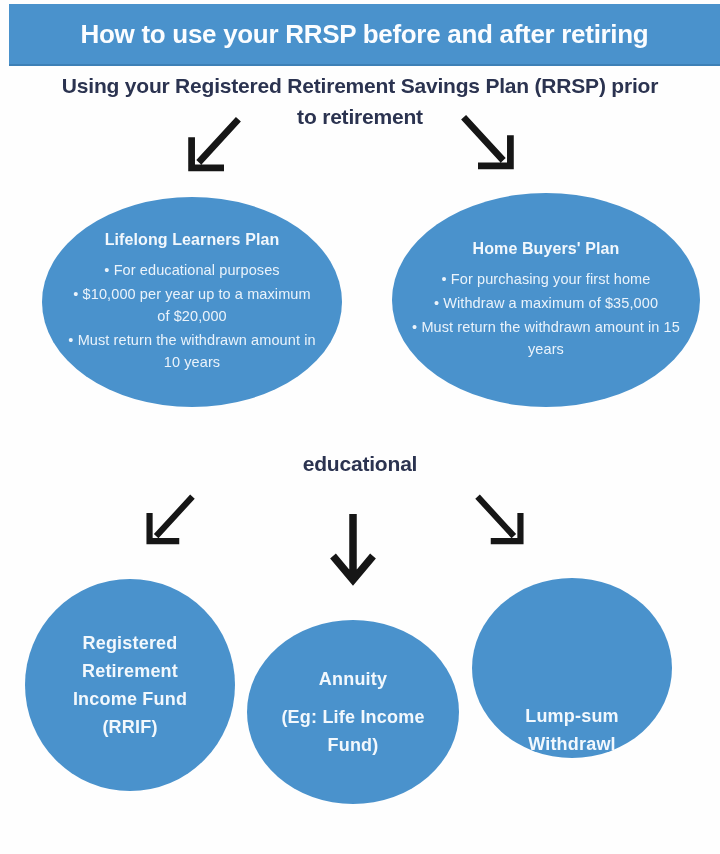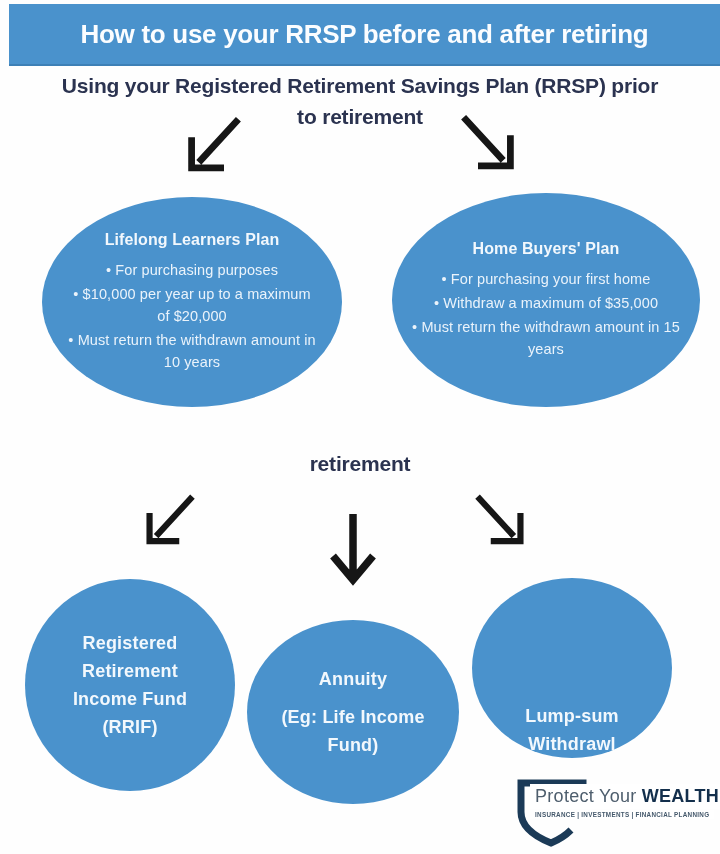--- a/index.html
+++ b/index.html
@@ -146,34 +146,34 @@
       </svg>
   </div>
   <div class="arrow arr-s1-right">
     <svg viewBox="0 0 80 80">
         <path d="M14 8 L58 56 M66 28 L66 62 L30 62"></path>
       </svg>
   </div>
 
   <div class="ellipse ellipse-left">
     <div class="node-title">Lifelong Learners Plan</div>
-    <div class="bullet"><span class="bullet-text">For purchasing purposes</span></div>
+    <div class="bullet"><span class="bullet-text">For educational purposes</span></div>
     <div class="bullet"><span class="bullet-text">$10,000 per year up to a maximum of $20,000</span></div>
     <div class="bullet"><span class="bullet-text">Must return the withdrawn amount in 10 years</span></div>
   </div>
 
   <div class="ellipse ellipse-right">
     <div class="node-title">Home Buyers' Plan</div>
     <div class="bullet"><span class="bullet-text">For purchasing your first home</span></div>
     <div class="bullet"><span class="bullet-text">Withdraw a maximum of $35,000</span></div>
     <div class="bullet"><span class="bullet-text">Must return the withdrawn amount in 15 years</span></div>
   </div>
 
   <h1 class="heading heading-after">
-    <span class="hline">retirement</span>
+    <span class="hline">educational</span>
   </h1>
 
   <div class="arrow arr-s2-left">
     <svg viewBox="0 0 80 80">
         <path d="M66 8 L22 56 M14 28 L14 62 L50 62"></path>
       </svg>
   </div>
   <div class="arrow arr-s2-mid">
     <svg viewBox="0 0 56 92">
         <path d="M28 4 L28 64 M8 46 L28 70 L48 46"></path>
@@ -191,25 +191,14 @@
   </div>
 
   <div class="circle circle-rrif">
     <div>Registered Retirement Income Fund (RRIF)</div>
   </div>
 
   <div class="circle circle-lump">
     <div>Lump-sum Withdrawl</div>
   </div>
 
-  <div class="logo">
-    <svg class="shield" viewBox="0 0 78 74">
-      <path d="M71 25 L71 9 L9 9 L9 38 Q9 57 39 69 Q51 64 59 56"></path>
-    </svg>
-    <div class="logo-text">
-      <div class="logo-line1">
-        <span class="brand-regular">Protect Your</span><span class="brand-bold">WEALTH</span>
-      </div>
-      <div class="logo-tagline">INSURANCE  |  INVESTMENTS  |  FINANCIAL PLANNING</div>
-    </div>
-  </div>
 
 </div>
 
 </body></html>

